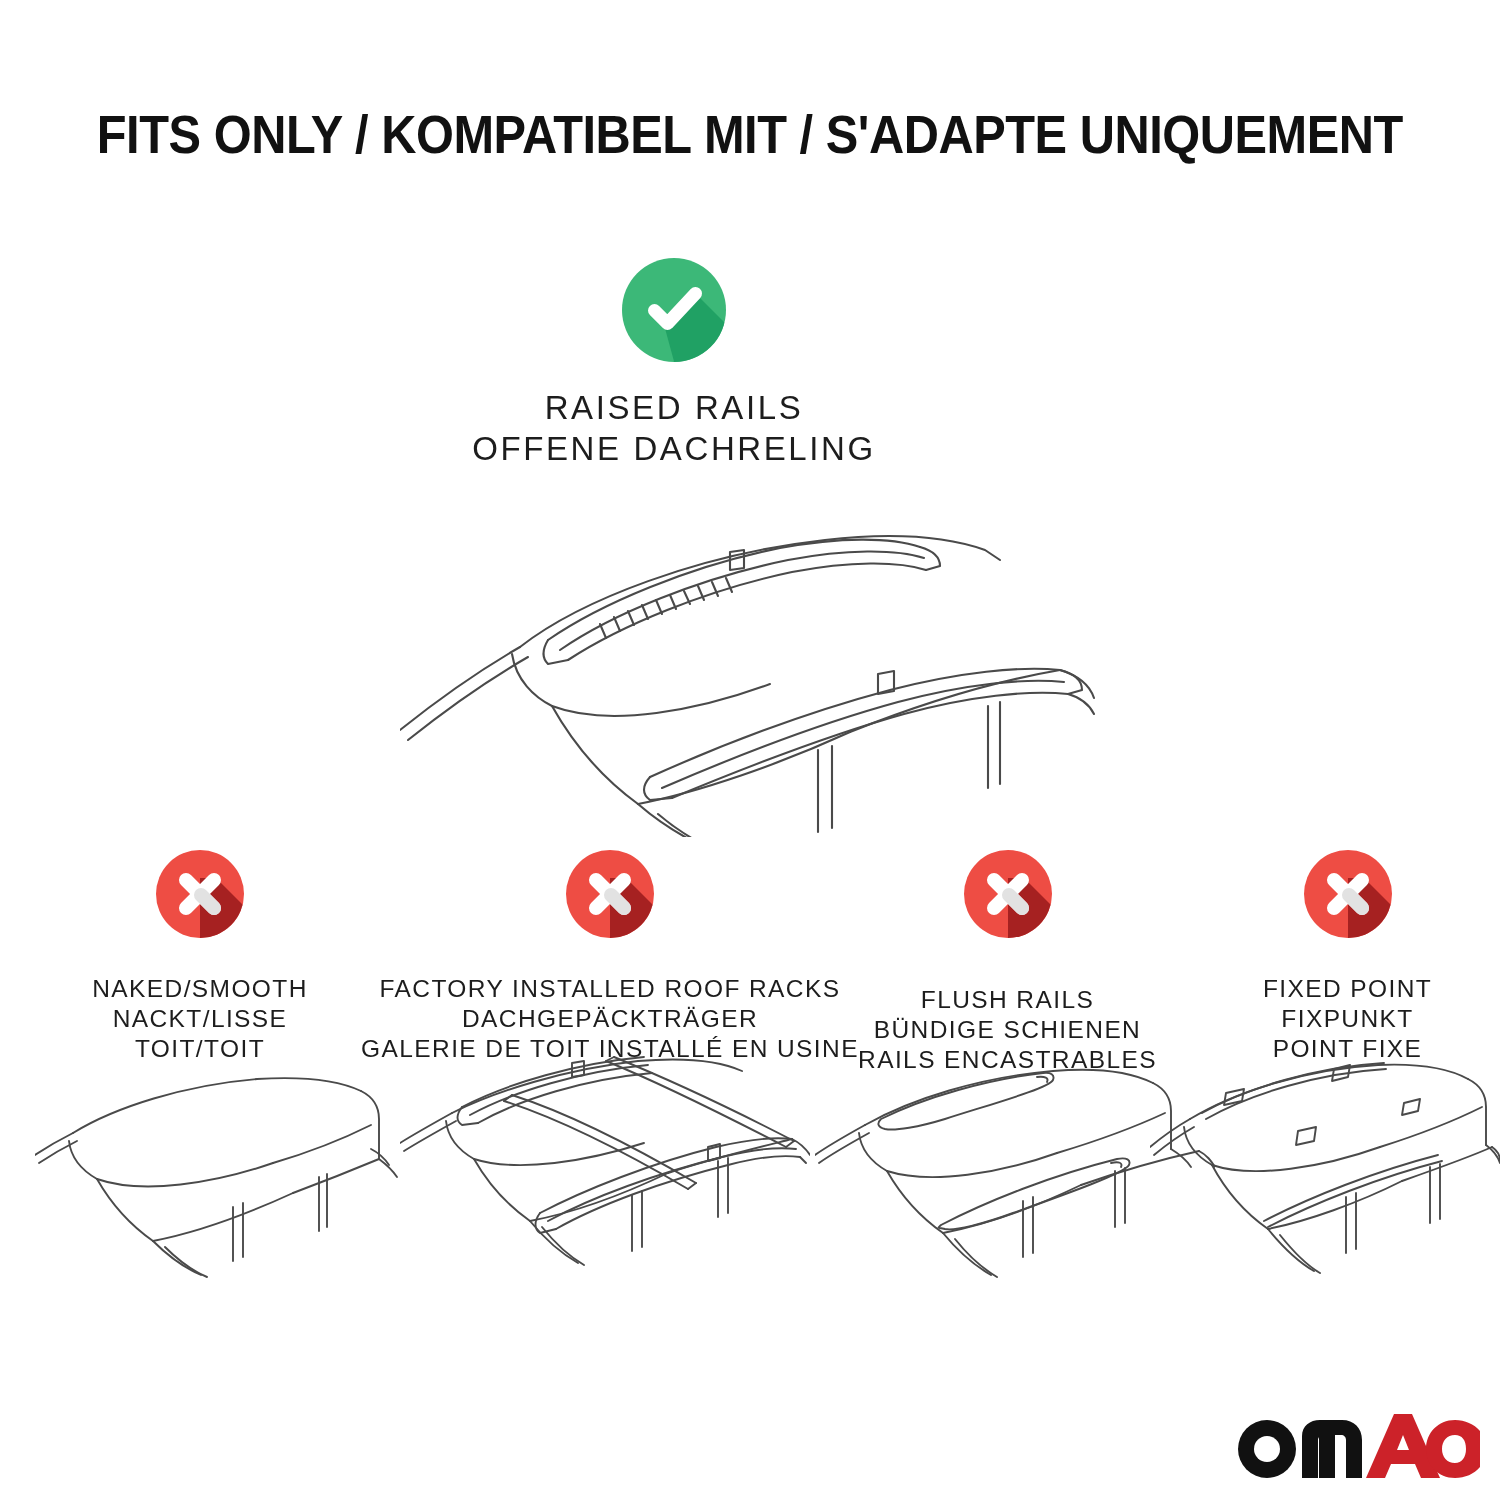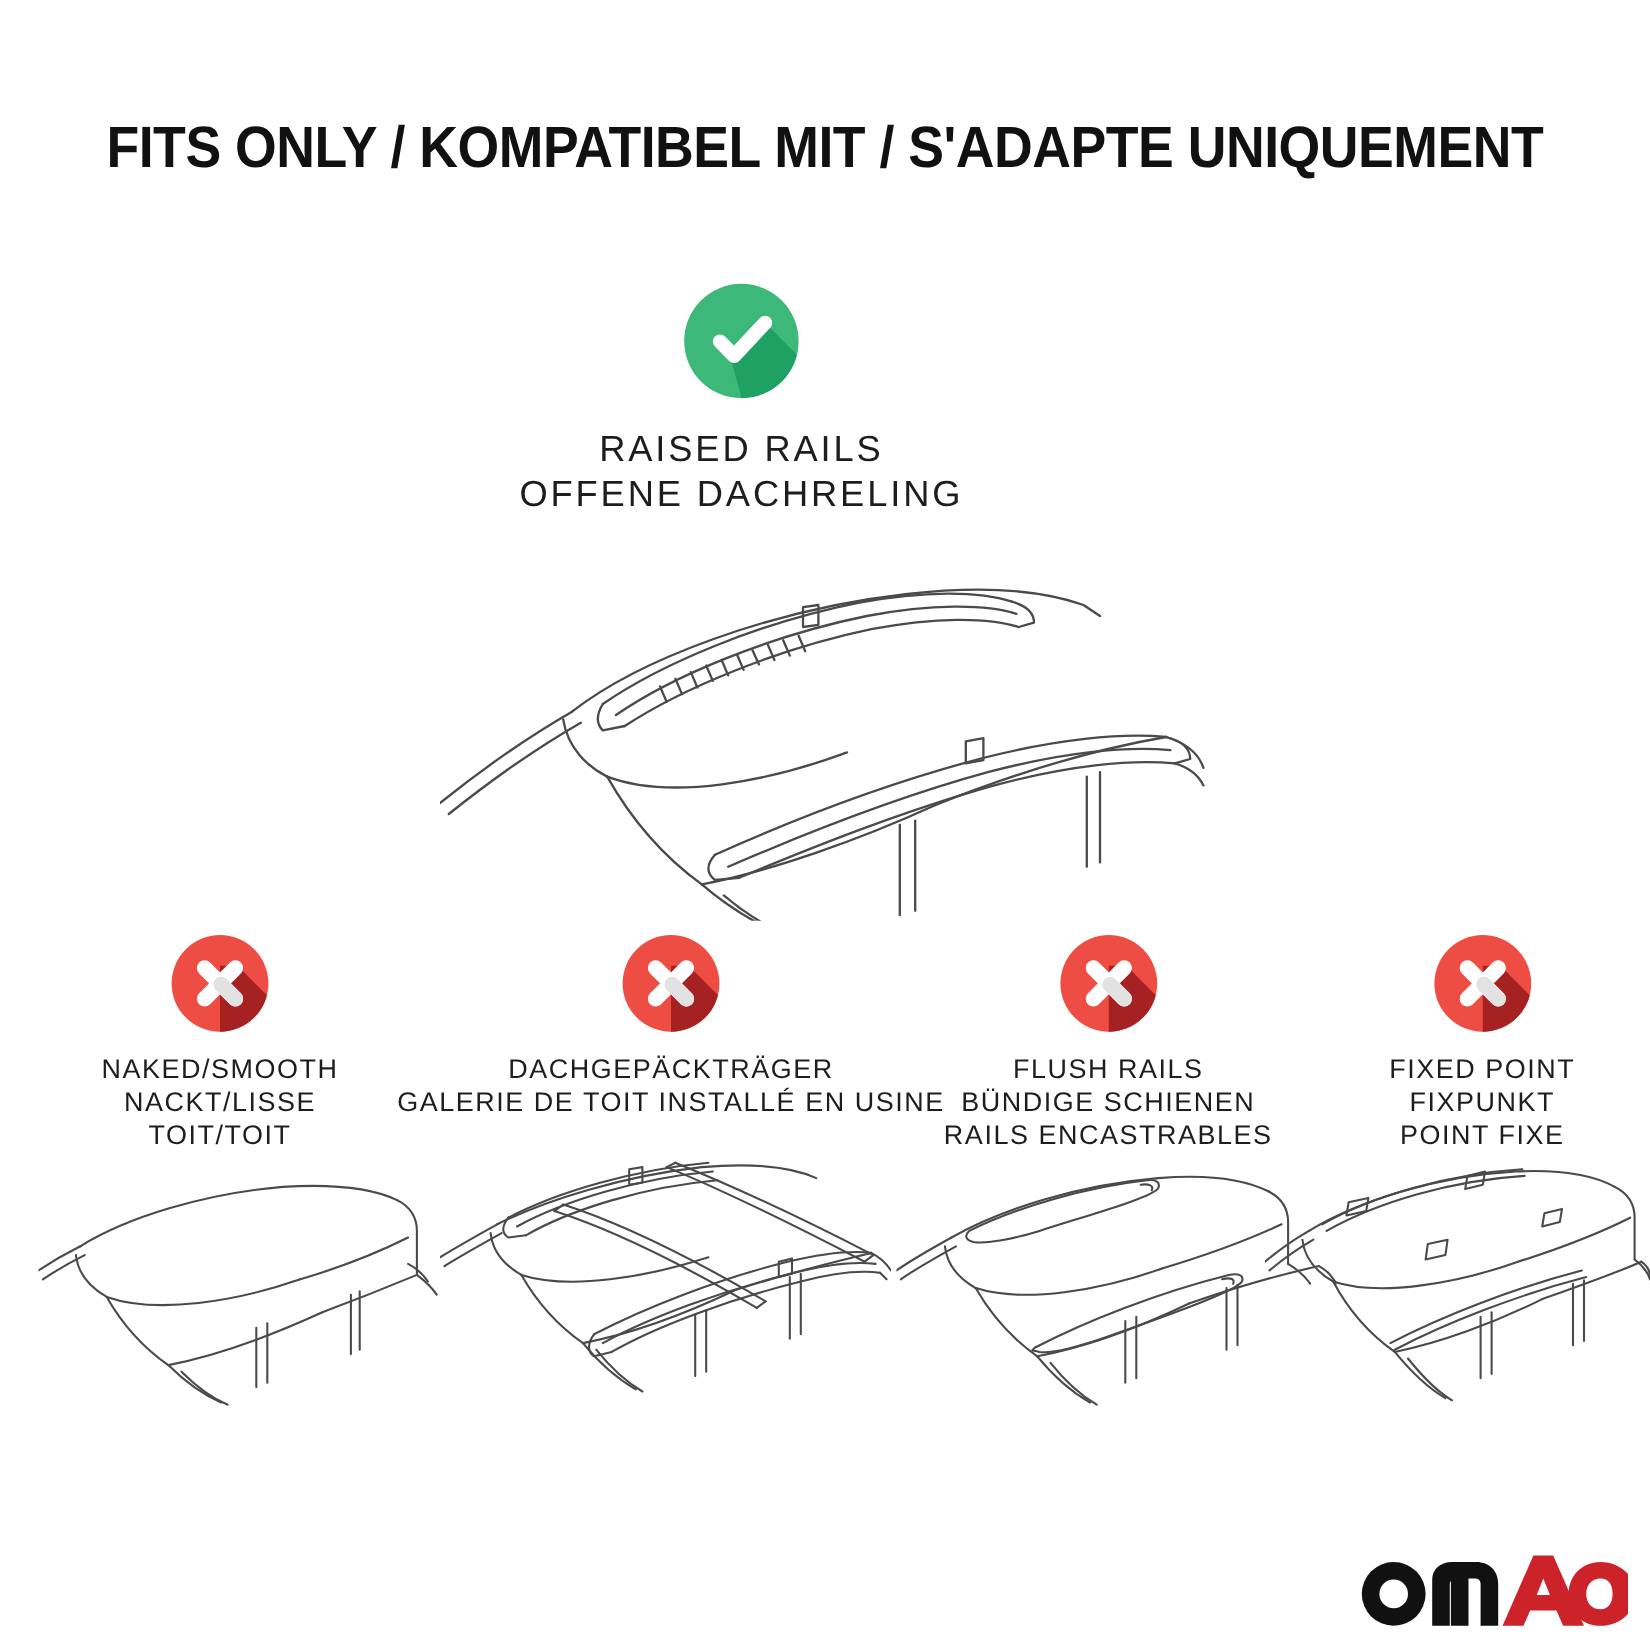--- a/index.html
+++ b/index.html
@@ -69,25 +69,25 @@
     display:flex;
     align-items:flex-start;
   }
   .no-col {
     display:flex;
     flex-direction:column;
     align-items:center;
   }
   .no-col.c1 { width:400px; }
   .no-col.c2 { width:420px; }
-  .no-col.c3 { width:375px; }
+  .no-col.c3 { width:375px;gap:11px; }
   .no-col.c4 { width:305px;justify-content:space-between; }
 
   .sub-label {
-    margin-top:18px;
+    margin-top:34px;
     text-align:center;
     font-size:24.5px;
     line-height:30px;
     letter-spacing:1.4px;
     font-weight:400;
     color:#1d1d1d;
     white-space:nowrap;
   }
 
   .no-drawings {
@@ -229,20 +229,21 @@
           <path d="M46 30 L62 30 L92 60 L92 92 L46 92 Z" fill="#A01E1E" opacity="0.93"></path>
         </g>
         <g stroke-linecap="round" stroke-width="14">
           <line x1="32" y1="32" x2="60" y2="60" stroke="#ffffff"></line>
           <line x1="60" y1="32" x2="32" y2="60" stroke="#ffffff"></line>
           <line x1="47" y1="47" x2="60" y2="60" stroke="#e2e2e2"></line>
         </g>
       </svg>
     </div>
     <div class="sub-label">
+      <div>FACTORY INSTALLED ROOF RACKS</div>
       <div>DACHGEPÄCKTRÄGER</div>
       <div>GALERIE DE TOIT INSTALLÉ EN USINE</div>
     </div>
   </div>
 
   <div class="no-col c3">
     <div class="badge-wrap small">
       <svg viewBox="0 0 92 92" width="92" height="92" aria-hidden="true">
         <defs>
             <clipPath id="clipR3">

